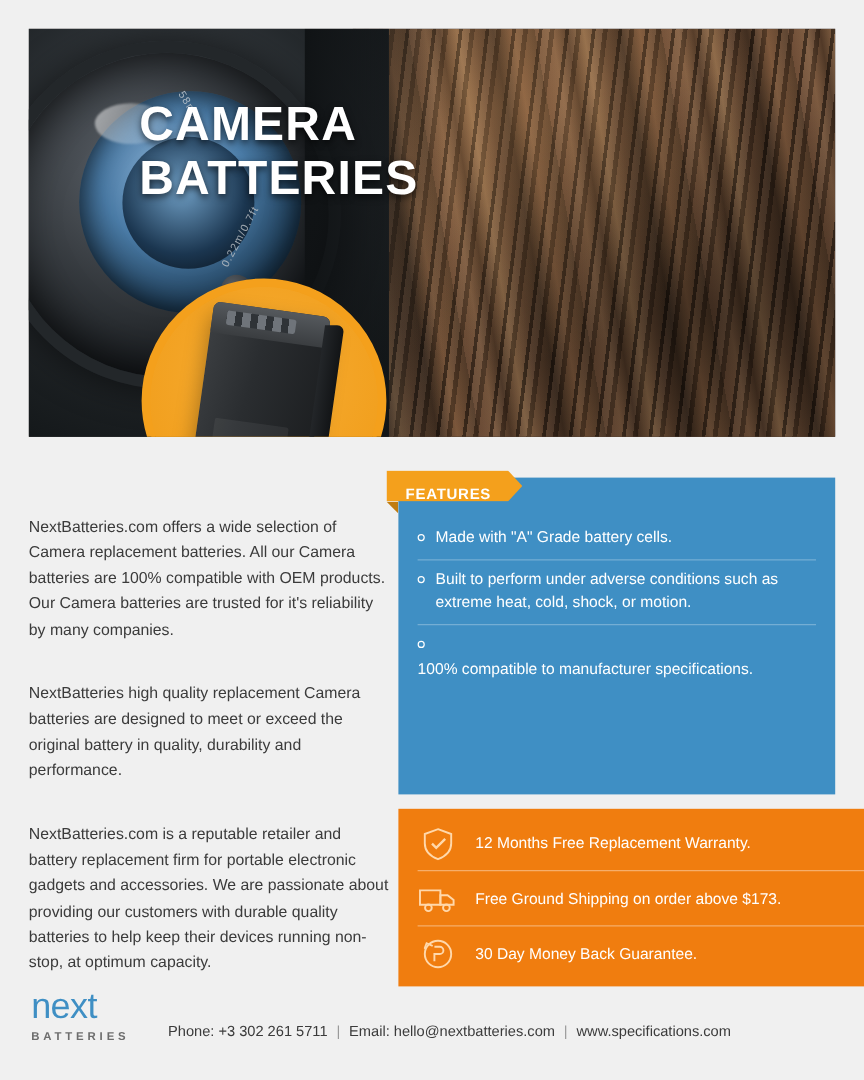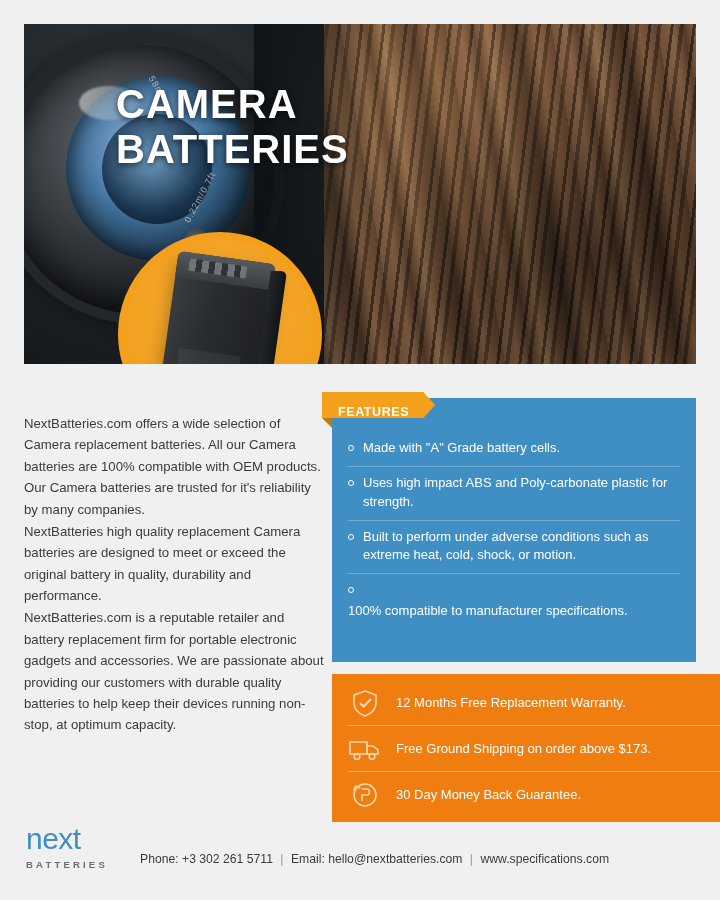--- a/index.html
+++ b/index.html
@@ -154,24 +154,24 @@
     border-radius:2px;
   }
   .battery .label {
     position:absolute; left:14px; top:96px; width:62px; height:30px;
     background: rgba(255,255,255,0.06);
     border-radius:2px;
   }
 
   
   .copy {
-    position:absolute; left:24px; top:413px; width:300px;
+    position:absolute; left:24px; top:428px; width:300px;
     color:#3b3b3b; font-size:13.2px; line-height:1.62;
   }
-  .copy p + p { margin-top:1px; }
+  .copy p + p { margin-top:32px; }
 
   
   .features {
     position:absolute; left:332px; top:398px; width:364px; height:264px;
     background:#3f8fc4;
   }
   .ribbon {
     position:absolute; left:-10px; top:-6px;
     height:26px;
     background:#f4a01c;
@@ -280,24 +280,20 @@
     </div>
     <div class="ribbon-fold"></div>
 
     <div class="feat-list">
       <div class="feat-item">
         <span class="bullet"></span>
         <span>Made with "A" Grade battery cells.</span>
       </div>
       <div class="feat-item">
         <span class="bullet"></span>
-        <span>Uses high impact ABS and Poly-carbonate plastic for strength.</span>
-      </div>
-      <div class="feat-item">
-        <span class="bullet"></span>
         <span>Built to perform under adverse conditions such as extreme heat, cold, shock, or motion.</span>
       </div>
       <div class="feat-item">
         <span class="bullet"></span>
         <span>100% compatible to manufacturer specifications.</span>
       </div>
     </div>
   </div>
 
   <div class="benefits">

